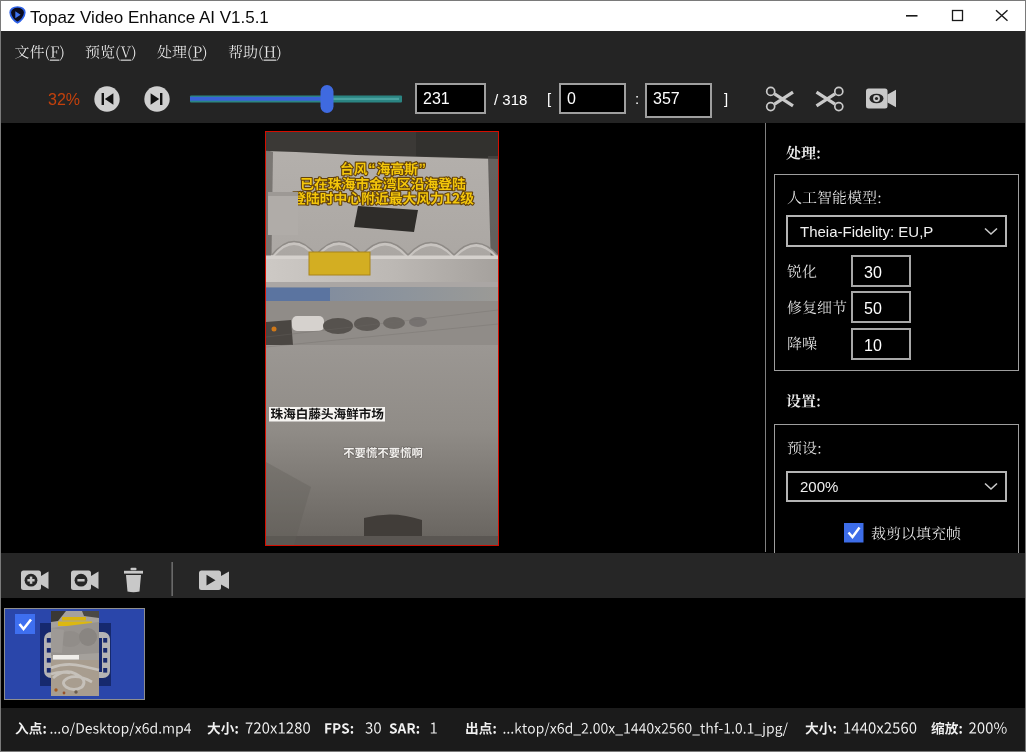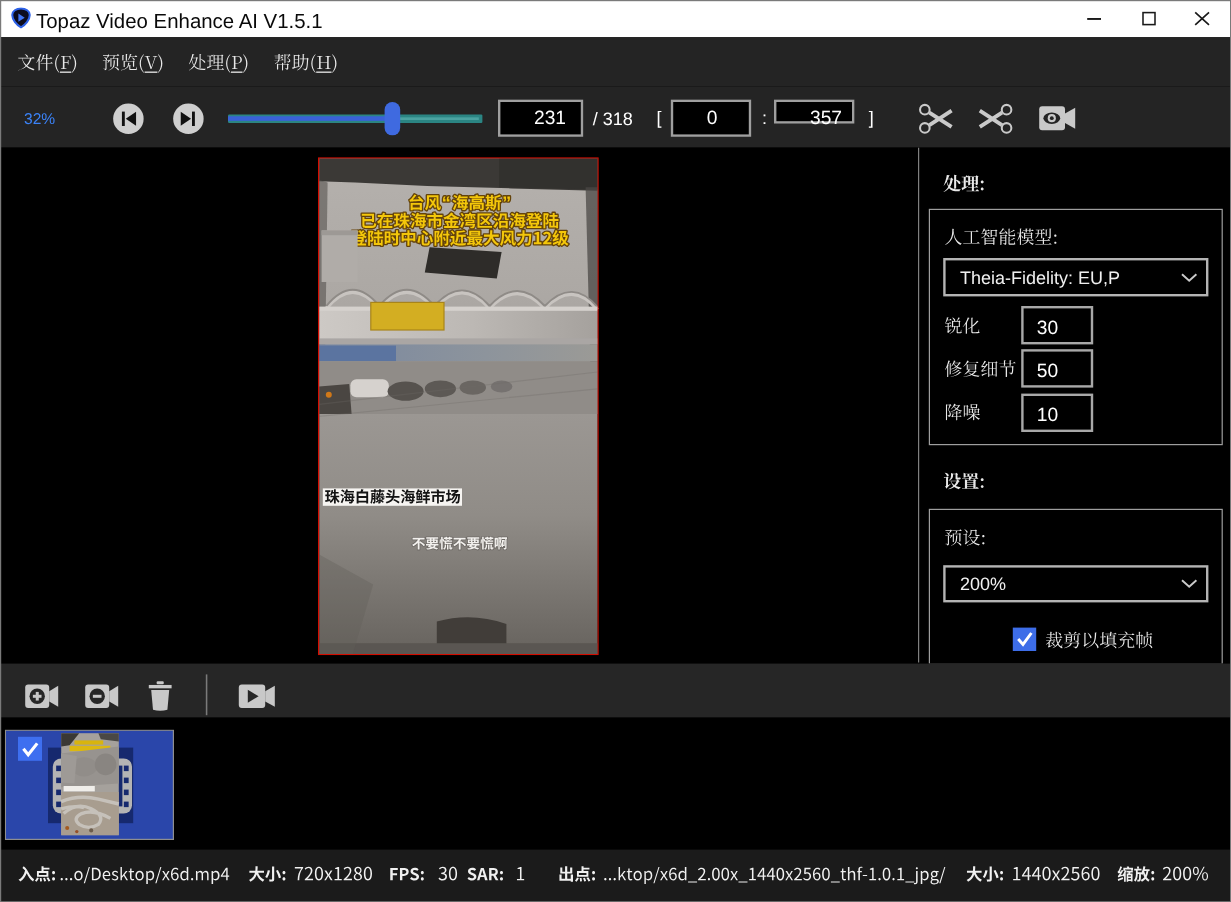--- a/index.html
+++ b/index.html
@@ -4,21 +4,21 @@
 font-family:"Liberation Sans",sans-serif;}
 .abs{position:absolute;}
 #titlebar{left:0;top:0;width:1026px;height:31px;background:#fff;}
 #title{left:30px;top:7.5px;font-size:17px;color:#0a0a0a;}
 #menubar{left:0;top:31px;width:1026px;height:41px;background:#242424;}
 #toolbar{left:0;top:72px;width:1026px;height:51px;background:#242424;}
 #mainarea{left:0;top:123px;width:1026px;height:430px;background:#000;}
 #btoolbar{left:0;top:553px;width:1026px;height:45px;background:#262626;}
 #thumbs{left:0;top:598px;width:1026px;height:110px;background:#000;}
 #statusbar{left:0;top:708px;width:1026px;height:44px;background:#1b1b1b;}
-.tin{background:#000;border:2px solid #9f9f9f;color:#fff;font-size:16px;line-height:27px;padding-left:28px;box-sizing:border-box;}
+.tin{background:#000;border:2px solid #9f9f9f;color:#fff;font-size:16px;line-height:27px;padding-left:6px;box-sizing:border-box;}
 .wtxt{color:#fff;font-size:15px;}
 #frame{left:0;top:0;width:1024px;height:750px;border:1px solid #7a7a7a;pointer-events:none;z-index:60;}
 </style></head><body>
 <div id="frame" class="abs"></div>
 <div id="titlebar" class="abs"></div>
 <svg class="abs" style="left:9px;top:6px" width="17" height="18" viewBox="0 0 17 18">
  <path d="M8.5 1 C12.5 1 15.8 3.2 15.8 6.5 C15.8 10.5 12 14.8 8.5 16.8 C5 14.8 1.2 10.5 1.2 6.5 C1.2 3.2 4.5 1 8.5 1 Z" fill="#0c0c1e" stroke="#2e62e8" stroke-width="1.7"></path>
  <path d="M6.3 5.2 L11.6 8.7 L6.3 12.2 Z" fill="#3f74f2"></path>
 </svg>
 <span id="title" class="abs">Topaz Video Enhance AI V1.5.1</span>
@@ -48,41 +48,41 @@
       <rect x="35.5" y="2.1" width="9.6" height="1.1"></rect>
     </g>
     <g transform="translate(228,26.5)" fill="#e8e8e8">
       <path d="M7.0 -5.3V-4.0H3.8L2.8 -4.5V0.6H2.9C3.3 0.6 3.8 0.4 3.8 0.3V-3.6H7.0V1.2H7.2C7.5 1.2 7.9 1.0 7.9 0.9V-3.6H11.2V-0.8C11.2 -0.6 11.2 -0.5 10.9 -0.5C10.6 -0.5 9.4 -0.6 9.4 -0.6V-0.4C9.9 -0.3 10.3 -0.2 10.5 -0.0C10.6 0.1 10.7 0.3 10.7 0.6C12.0 0.5 12.2 0.0 12.2 -0.7V-3.3C12.5 -3.4 12.8 -3.5 12.9 -3.7L11.6 -4.6L11.1 -4.0H7.9V-4.8C8.3 -4.8 8.4 -5.0 8.4 -5.1ZM4.0 -12.5V-11.1H0.8L0.9 -10.7H4.0V-9.4H1.2L1.4 -9.0H4.0V-8.7C4.0 -8.3 4.0 -8.0 3.9 -7.6H0.6L0.8 -7.2H3.8C3.5 -6.1 2.7 -5.2 1.1 -4.5L1.3 -4.2C3.4 -5.0 4.4 -5.9 4.8 -7.2H8.0C8.2 -7.2 8.4 -7.2 8.4 -7.4C7.9 -7.9 7.1 -8.5 7.1 -8.5L6.4 -7.6H4.9C5.0 -8.0 5.0 -8.4 5.0 -8.7V-9.0H7.5C7.7 -9.0 7.8 -9.0 7.9 -9.2C7.4 -9.6 6.7 -10.2 6.7 -10.2L6.0 -9.4H5.0V-10.7H7.9C8.1 -10.7 8.3 -10.8 8.3 -10.9C7.8 -11.4 7.1 -12.0 7.1 -12.0L6.4 -11.1H5.0V-12.0C5.3 -12.1 5.4 -12.2 5.5 -12.4ZM9.0 -11.9V-4.6H9.2C9.6 -4.6 9.9 -4.9 9.9 -5.0V-11.5H12.5C12.2 -10.7 11.6 -9.7 11.3 -9.1C12.4 -8.4 13.0 -7.7 13.0 -7.0C13.0 -6.7 12.8 -6.5 12.6 -6.4C12.5 -6.3 12.4 -6.3 12.2 -6.3C11.9 -6.3 11.3 -6.3 10.9 -6.3V-6.1C11.3 -6.1 11.6 -6.0 11.7 -5.9C11.8 -5.8 11.9 -5.5 11.9 -5.3C13.3 -5.4 13.9 -5.9 13.9 -6.8C13.9 -7.7 13.2 -8.5 11.7 -9.2C12.2 -9.7 13.0 -10.7 13.5 -11.3C13.8 -11.3 14.1 -11.3 14.2 -11.4L13.2 -12.5L12.5 -11.9H10.1L9.0 -12.4Z M24.2 -12.4C24.2 -11.1 24.2 -9.9 24.2 -8.7H21.7L21.9 -8.2H24.2C24.0 -4.5 23.2 -1.4 19.7 0.9L19.9 1.2C24.1 -1.1 25.0 -4.4 25.2 -8.2H27.8C27.7 -3.9 27.4 -0.9 26.9 -0.4C26.7 -0.2 26.6 -0.1 26.3 -0.1C25.9 -0.1 24.8 -0.3 24.2 -0.3L24.2 -0.1C24.8 0.0 25.4 0.2 25.6 0.4C25.8 0.5 25.9 0.8 25.9 1.1C26.6 1.1 27.2 0.9 27.6 0.4C28.3 -0.4 28.6 -3.4 28.8 -8.1C29.1 -8.2 29.3 -8.2 29.4 -8.4L28.2 -9.3L27.7 -8.7H25.2C25.2 -9.7 25.2 -10.7 25.2 -11.8C25.6 -11.8 25.7 -12.0 25.8 -12.2ZM17.7 -10.9H20.4V-8.3H17.7ZM15.4 -1.3 15.9 0.0C16.1 -0.0 16.2 -0.1 16.3 -0.3C19.1 -1.2 21.1 -1.9 22.7 -2.5L22.6 -2.7L21.3 -2.4V-10.7C21.6 -10.8 21.8 -10.9 21.9 -11.0L20.8 -12.0L20.2 -11.4H17.9L16.8 -11.8V-1.5ZM17.7 -7.9H20.4V-5.2H17.7ZM17.7 -4.8H20.4V-2.2L17.7 -1.7Z M32.4 -4.5C32.4 -7.3 33.0 -9.3 35.0 -12.0L34.7 -12.3C32.5 -10.0 31.4 -7.5 31.4 -4.5C31.4 -1.5 32.5 0.9 34.7 3.2L35.0 3.0C33.1 0.2 32.4 -1.7 32.4 -4.5Z"></path>
       <path transform="translate(35.5,0)" d="M7.6 -10.5 9.1 -10.3C9.1 -8.9 9.1 -7.4 9.1 -5.9H3.7C3.7 -7.4 3.7 -8.9 3.7 -10.3L5.2 -10.5V-10.9H0.8V-10.5L2.3 -10.3C2.4 -8.9 2.4 -7.4 2.4 -5.9V-5.1C2.4 -3.5 2.4 -2.1 2.3 -0.6L0.8 -0.4V0.0H5.2V-0.4L3.7 -0.6C3.7 -2.0 3.7 -3.6 3.7 -5.4H9.1C9.1 -3.6 9.1 -2.0 9.1 -0.6L7.6 -0.4V0.0H12.0V-0.4L10.5 -0.6C10.4 -2.1 10.4 -3.6 10.4 -5.1V-5.9C10.4 -7.4 10.4 -8.9 10.5 -10.3L12.0 -10.5V-10.9H7.6Z"></path>
       <path transform="translate(48.3,0)" d="M3.0 -4.5C3.0 -1.7 2.4 0.2 0.4 3.0L0.7 3.2C3.0 0.9 4.1 -1.5 4.1 -4.5C4.1 -7.5 3.0 -10.0 0.7 -12.3L0.4 -12.0C2.4 -9.3 3.0 -7.3 3.0 -4.5Z"></path>
       <rect x="35.5" y="2.1" width="12.8" height="1.1"></rect>
     </g>
   </svg>
 <div id="toolbar" class="abs"></div>
-<span class="abs" style="left:20px;top:91px;color:#3b82f6;font-size:13px">32%</span>
+<span class="abs" style="left:48px;top:91px;color:#c2410c;font-size:16px">32%</span>
 <svg class="abs" style="left:90px;top:82px" width="85" height="34" viewBox="0 0 85 34">
  <circle cx="17" cy="17" r="12.7" fill="#cfcfcf"></circle>
  <rect x="11.6" y="11" width="2.4" height="12" fill="#111"></rect>
  <path d="M23.4 11.2 L23.4 22.8 L14.8 17 Z" fill="#111"></path>
  <circle cx="67" cy="17" r="12.7" fill="#cfcfcf"></circle>
  <rect x="70" y="11" width="2.4" height="12" fill="#111"></rect>
  <path d="M60.6 11.2 L60.6 22.8 L69.2 17 Z" fill="#111"></path>
 </svg>
 <svg class="abs" style="left:185px;top:85px" width="225" height="28" viewBox="0 0 225 28">
  <rect x="5" y="10.5" width="212" height="7" rx="1" fill="#2b8583"></rect>
  <rect x="8" y="12.8" width="206" height="2.2" fill="#4ba3a1"></rect>
  <rect x="5" y="11.9" width="137" height="3.8" fill="#3a62d8"></rect>
  <rect x="135.5" y="0" width="13" height="28" rx="6.5" fill="#3f6ae0"></rect>
 </svg>
 <div class="tin abs" style="left:415px;top:83px;width:71px;height:31px">231</div>
 <span class="abs wtxt" style="left:494px;top:91px">/ 318</span>
 <span class="abs wtxt" style="left:547px;top:90px">[</span>
 <div class="tin abs" style="left:559px;top:83px;width:67px;height:31px">0</div>
 <span class="abs wtxt" style="left:635px;top:90px">:</span>
-<div class="tin abs" style="left:645px;top:83px;width:67px;height:20px">357</div>
+<div class="tin abs" style="left:645px;top:83px;width:67px;height:35px">357</div>
 <span class="abs wtxt" style="left:724px;top:90px">]</span>
 <svg class="abs" style="left:755px;top:82px" width="160" height="34" viewBox="0 0 160 34">
  <g stroke="#c9c9c9" fill="none">
   <g id="sciss">
    <circle cx="15.7" cy="9.4" r="4.0" stroke-width="1.7"></circle>
    <circle cx="15.7" cy="24.6" r="4.0" stroke-width="1.7"></circle>
    <path d="M19.5 11.8 L38 23.8 M19.5 22.2 L38 10.2" stroke-width="3.2"></path>
   </g>
   <use href="#sciss" transform="translate(99.5,0) scale(-1,1)"></use>
  </g>

